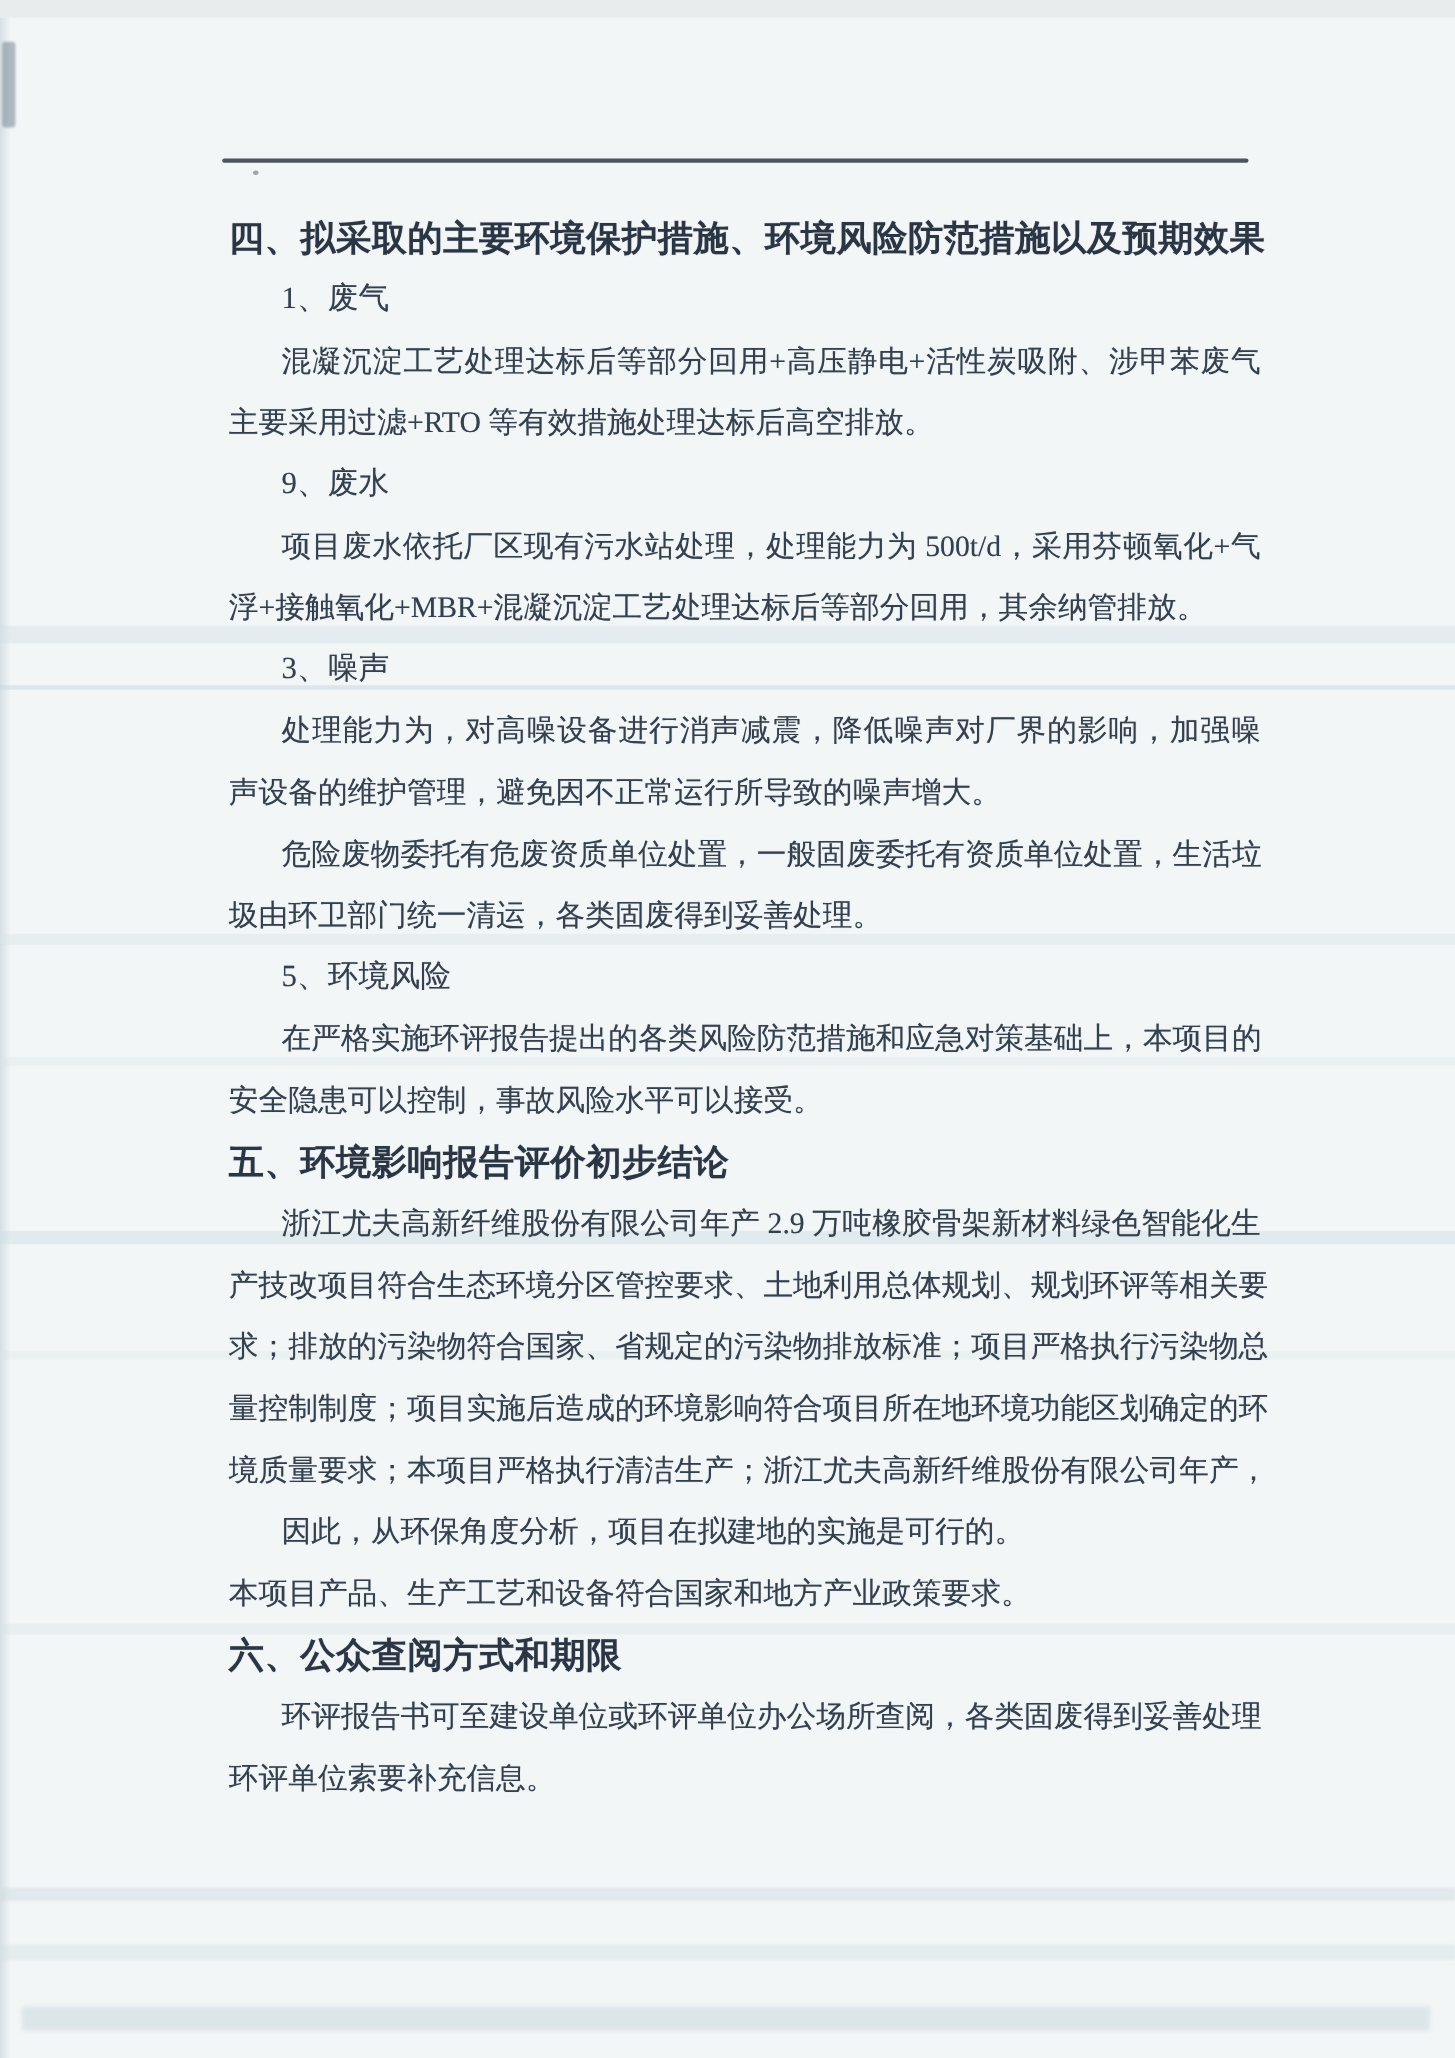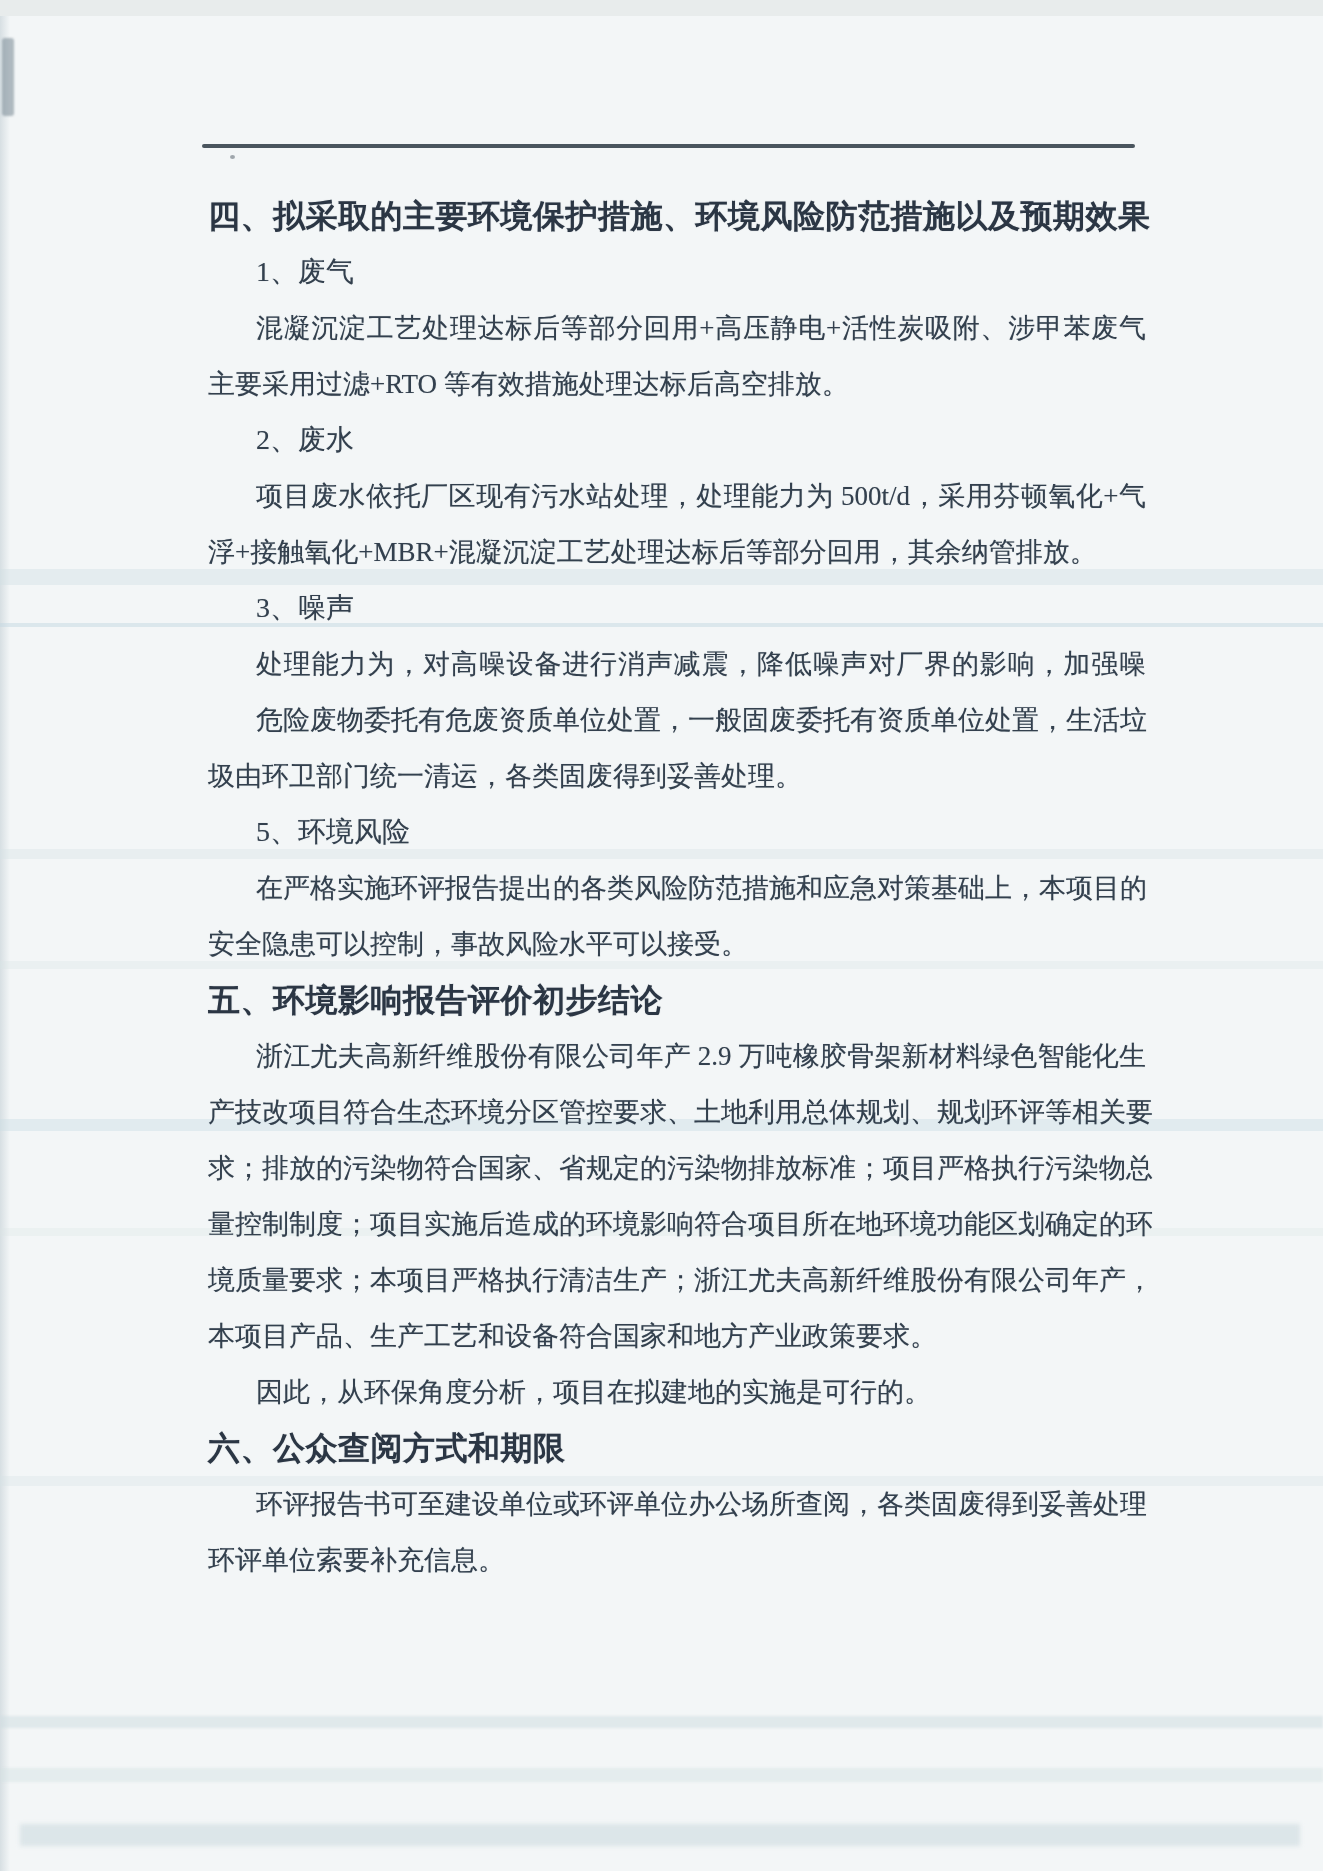--- a/index.html
+++ b/index.html
@@ -93,36 +93,37 @@
   <div class="artifact bottom-edge"></div>
 
   <div class="top-rule" style="background: rgb(74, 85, 94);"></div>
   <div class="speck"></div>
 
   <main class="content">
       <div class="h1">四、拟采取的主要环境保护措施、环境风险防范措施以及预期效果</div>
       <div class="sub">1、废气</div>
       <div class="line first">混凝沉淀工艺处理达标后等部分回用+高压静电+活性炭吸附、涉甲苯废气</div>
       <div class="line last">主要采用过滤+RTO 等有效措施处理达标后高空排放。</div>
-      <div class="sub">2、废水</div>
+      <div class="sub">9、废水</div>
       <div class="line first">项目废水依托厂区现有污水站处理，处理能力为 500t/d，采用芬顿氧化+气</div>
       <div class="line last">浮+接触氧化+MBR+混凝沉淀工艺处理达标后等部分回用，其余纳管排放。</div>
       <div class="sub">3、噪声</div>
       <div class="line first">处理能力为，对高噪设备进行消声减震，降低噪声对厂界的影响，加强噪</div>
+      <div class="line last">声设备的维护管理，避免因不正常运行所导致的噪声增大。</div>
       <div class="line first">危险废物委托有危废资质单位处置，一般固废委托有资质单位处置，生活垃</div>
       <div class="line last">圾由环卫部门统一清运，各类固废得到妥善处理。</div>
       <div class="sub">5、环境风险</div>
       <div class="line first">在严格实施环评报告提出的各类风险防范措施和应急对策基础上，本项目的</div>
       <div class="line last">安全隐患可以控制，事故风险水平可以接受。</div>
       <div class="h1">五、环境影响报告评价初步结论</div>
       <div class="line first">浙江尤夫高新纤维股份有限公司年产 2.9 万吨橡胶骨架新材料绿色智能化生</div>
       <div class="line">产技改项目符合生态环境分区管控要求、土地利用总体规划、规划环评等相关要</div>
       <div class="line">求；排放的污染物符合国家、省规定的污染物排放标准；项目严格执行污染物总</div>
       <div class="line">量控制制度；项目实施后造成的环境影响符合项目所在地环境功能区划确定的环</div>
       <div class="line">境质量要求；本项目严格执行清洁生产；浙江尤夫高新纤维股份有限公司年产，</div>
+      <div class="line first last">因此，从环保角度分析，项目在拟建地的实施是可行的。</div>
       <div class="line last">本项目产品、生产工艺和设备符合国家和地方产业政策要求。</div>
-      <div class="line first last">因此，从环保角度分析，项目在拟建地的实施是可行的。</div>
       <div class="h1">六、公众查阅方式和期限</div>
       <div class="line first">环评报告书可至建设单位或环评单位办公场所查阅，各类固废得到妥善处理</div>
       <div class="line last">环评单位索要补充信息。</div>
     </main>
 
 </div>
 
 </body></html>

